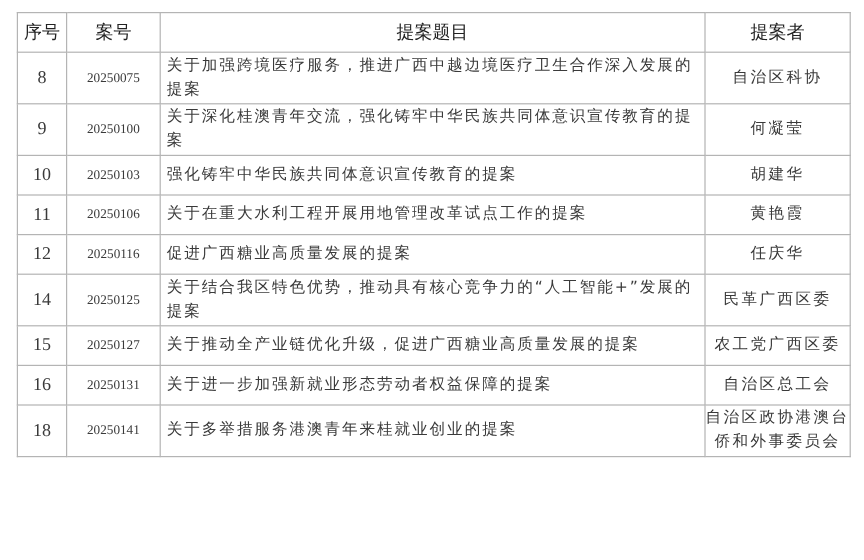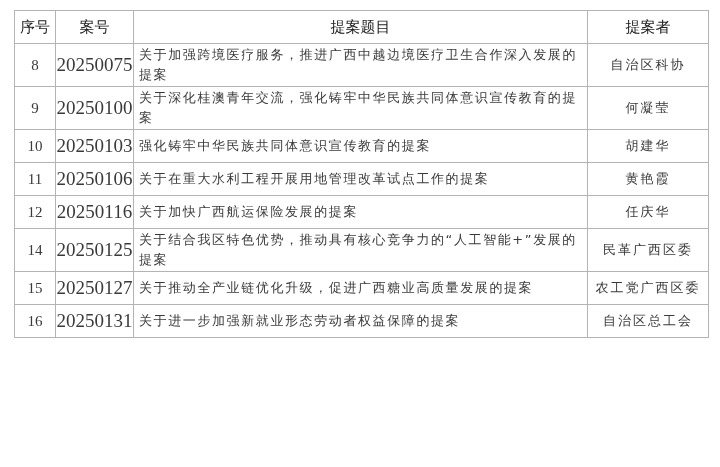--- a/index.html
+++ b/index.html
@@ -6,21 +6,21 @@
   body { width:720px; height:467px; position:relative; overflow:hidden;
          font-family:"DejaVu Serif","Liberation Serif",serif; color:#333; }
   table { position:absolute; left:14px; top:10px; border-collapse:collapse;
           table-layout:fixed; width:694px; }
   td, th { border:1px solid #b4b4b4; padding:0; font-weight:normal; }
   th { font-family:"DejaVu Sans","Liberation Sans",sans-serif; font-size:15px;
        color:#222; height:32px; text-align:center; }
   td { font-size:13.5px; color:#3a3a3a; }
   td.c { text-align:center; }
   td.no { font-family:"Liberation Serif","DejaVu Serif",serif; font-size:15px; }
-  td.id { font-family:"Liberation Serif","DejaVu Serif",serif; font-size:19px; }
+  td.id { font-family:"Liberation Serif","DejaVu Serif",serif; font-size:11px; }
   td.title { padding:0 4px 0 5px; letter-spacing:1.6px; line-height:20px;
              font-family:"DejaVu Sans","Liberation Sans",sans-serif; font-size:13px; }
   td.who { font-family:"DejaVu Sans","Liberation Sans",sans-serif; font-size:13px;
            letter-spacing:2px; line-height:20px; }
   tr.h2 td { height:42px; }
   tr.h1 td { height:32px; }
 </style>
 </head>
 <body>
 
@@ -60,35 +60,41 @@
     </tr>
     <tr class="h1">
       <td class="c no">11</td>
       <td class="c id">20250106</td>
       <td class="title">关于在重大水利工程开展用地管理改革试点工作的提案</td>
       <td class="c who">黄艳霞</td>
     </tr>
     <tr class="h1">
       <td class="c no">12</td>
       <td class="c id">20250116</td>
-      <td class="title">关于加快广西航运保险发展的提案</td>
+      <td class="title">促进广西糖业高质量发展的提案</td>
       <td class="c who">任庆华</td>
     </tr>
     <tr class="h2">
       <td class="c no">14</td>
       <td class="c id">20250125</td>
       <td class="title">关于结合我区特色优势，推动具有核心竞争力的“人工智能+”发展的提案</td>
       <td class="c who">民革广西区委</td>
     </tr>
     <tr class="h1">
       <td class="c no">15</td>
       <td class="c id">20250127</td>
       <td class="title">关于推动全产业链优化升级，促进广西糖业高质量发展的提案</td>
       <td class="c who">农工党广西区委</td>
     </tr>
     <tr class="h1">
       <td class="c no">16</td>
       <td class="c id">20250131</td>
       <td class="title">关于进一步加强新就业形态劳动者权益保障的提案</td>
       <td class="c who">自治区总工会</td>
     </tr>
+    <tr class="h2">
+      <td class="c no">18</td>
+      <td class="c id">20250141</td>
+      <td class="title">关于多举措服务港澳青年来桂就业创业的提案</td>
+      <td class="c who">自治区政协港澳台侨和外事委员会</td>
+    </tr>
   </tbody>
 </table>
 
 </body></html>

